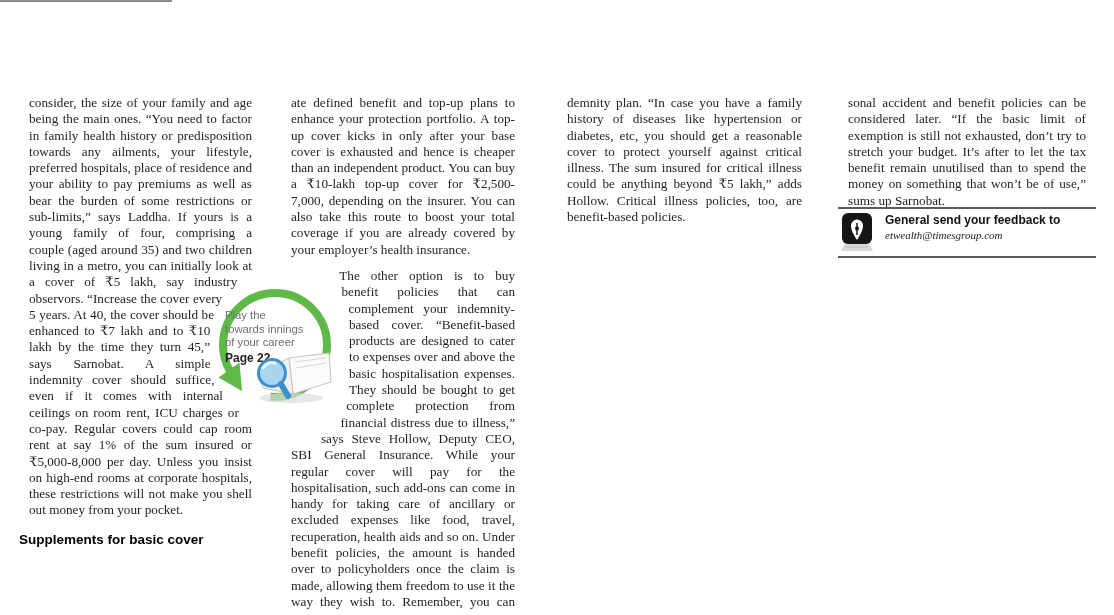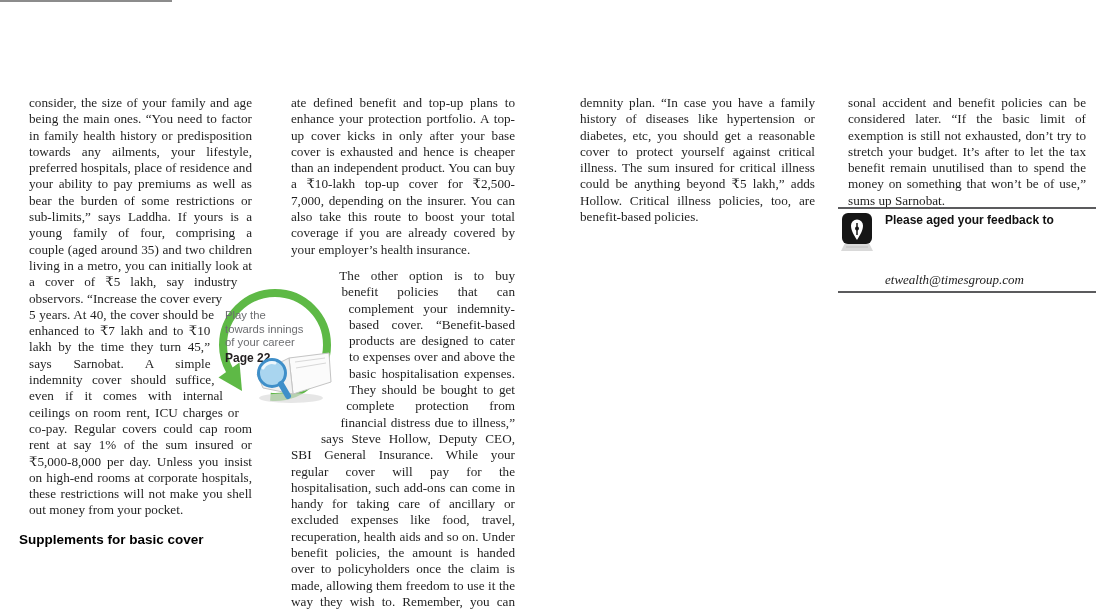--- a/index.html
+++ b/index.html
@@ -11,21 +11,21 @@
   #top-left-rule{
     position:absolute;left:0;top:0;width:172px;height:2px;background:#8c8c8c;
   }
   .col{
     position:absolute;top:85px;height:528px;overflow:hidden;
     font-size:13.2px;line-height:16.3px;color:#1f1f1f;
     text-align:justify;
   }
   #col1{left:19px;width:243px;}
   #col2{left:281px;width:244px;}
-  #col3{left:570px;width:255px;}
+  #col3{left:557px;width:255px;}
   #col4{left:838px;width:258px;}
   .col p{margin:10px;}
   p.indent{text-indent:12px;}
   h3.subhead{
     font-family:"Liberation Sans","DejaVu Sans",sans-serif;
     font-size:13.5px;line-height:17px;color:#000;
     margin:12px 0 13px 0;text-align:left;
   }
   
   #wrap1{
@@ -56,21 +56,21 @@
     border-top:2px solid #5b5b5d;border-bottom:2px solid #5b5b5d;
     padding:3px 0 4px 0;display:flex;align-items:flex-start;
   }
   #feedback-box .fb-text{padding-left:9px;padding-top:1px;}
   #feedback-box .fb-title{
     font-family:"Liberation Sans","DejaVu Sans",sans-serif;
     font-weight:bold;font-size:12px;line-height:15px;color:#111;
   }
   #feedback-box .fb-email{
     font-family:"Liberation Serif","DejaVu Serif",serif;
-    font-style:italic;font-size:13px;line-height:15px;color:#222;margin-top:44px;
+    font-style:italic;font-size:11px;line-height:15px;color:#222;
   }
 </style>
 </head>
 <body>
 
 <div id="top-left-rule"></div>
 
 <div class="col" id="col1">
   <span id="wrap1"></span>
   <p>consider, the size of your family and age being the main ones. “You need to factor in family health history or predisposition towards any ailments, your lifestyle, preferred hospitals, place of residence and your ability to pay premiums as well as bear the burden of some restrictions or sub-limits,” says Laddha. If yours is a young family of four, comprising a couple (aged around 35) and two children living in a metro, you can initially look at a cover of ₹5 lakh, say industry observors. “Increase the cover every 5 years. At 40, the cover should be enhanced to ₹7 lakh and to ₹10 lakh by the time they turn 45,” says Sarnobat. A simple indemnity cover should suffice, even if it comes with internal ceilings on room rent, ICU charges or co-pay. Regular covers could cap room rent at say 1% of the sum insured or ₹5,000-8,000 per day. Unless you insist on high-end rooms at corporate hospitals, these restrictions will not make you shell out money from your pocket.</p>
@@ -117,16 +117,16 @@
 <div id="feedback-box">
   <svg width="38" height="40" viewBox="0 0 38 40">
     <polygon points="7,31 31,31 35,39 3,39" fill="#d9d9d9"></polygon>
     <line x1="8" y1="35" x2="30" y2="35" stroke="#bfbfbf" stroke-width="1"></line>
     <rect x="4" y="1" width="30" height="31" rx="6" fill="#161616"></rect>
     <path d="M19 28 C15.5 22.5 13 18.5 13 13.5 A6 6 0 0 1 25 13.5 C25 18.5 22.5 22.5 19 28 Z" fill="#ffffff"></path>
     <line x1="19" y1="11" x2="19" y2="23" stroke="#161616" stroke-width="1.5"></line>
     <circle cx="19" cy="16.5" r="2" fill="#161616"></circle>
   </svg>
   <div class="fb-text">
-    <div class="fb-title">Please aged your feedback to</div>
+    <div class="fb-title">General send your feedback to</div>
     <div class="fb-email">etwealth@timesgroup.com</div>
   </div>
 </div>
 
 </body></html>

